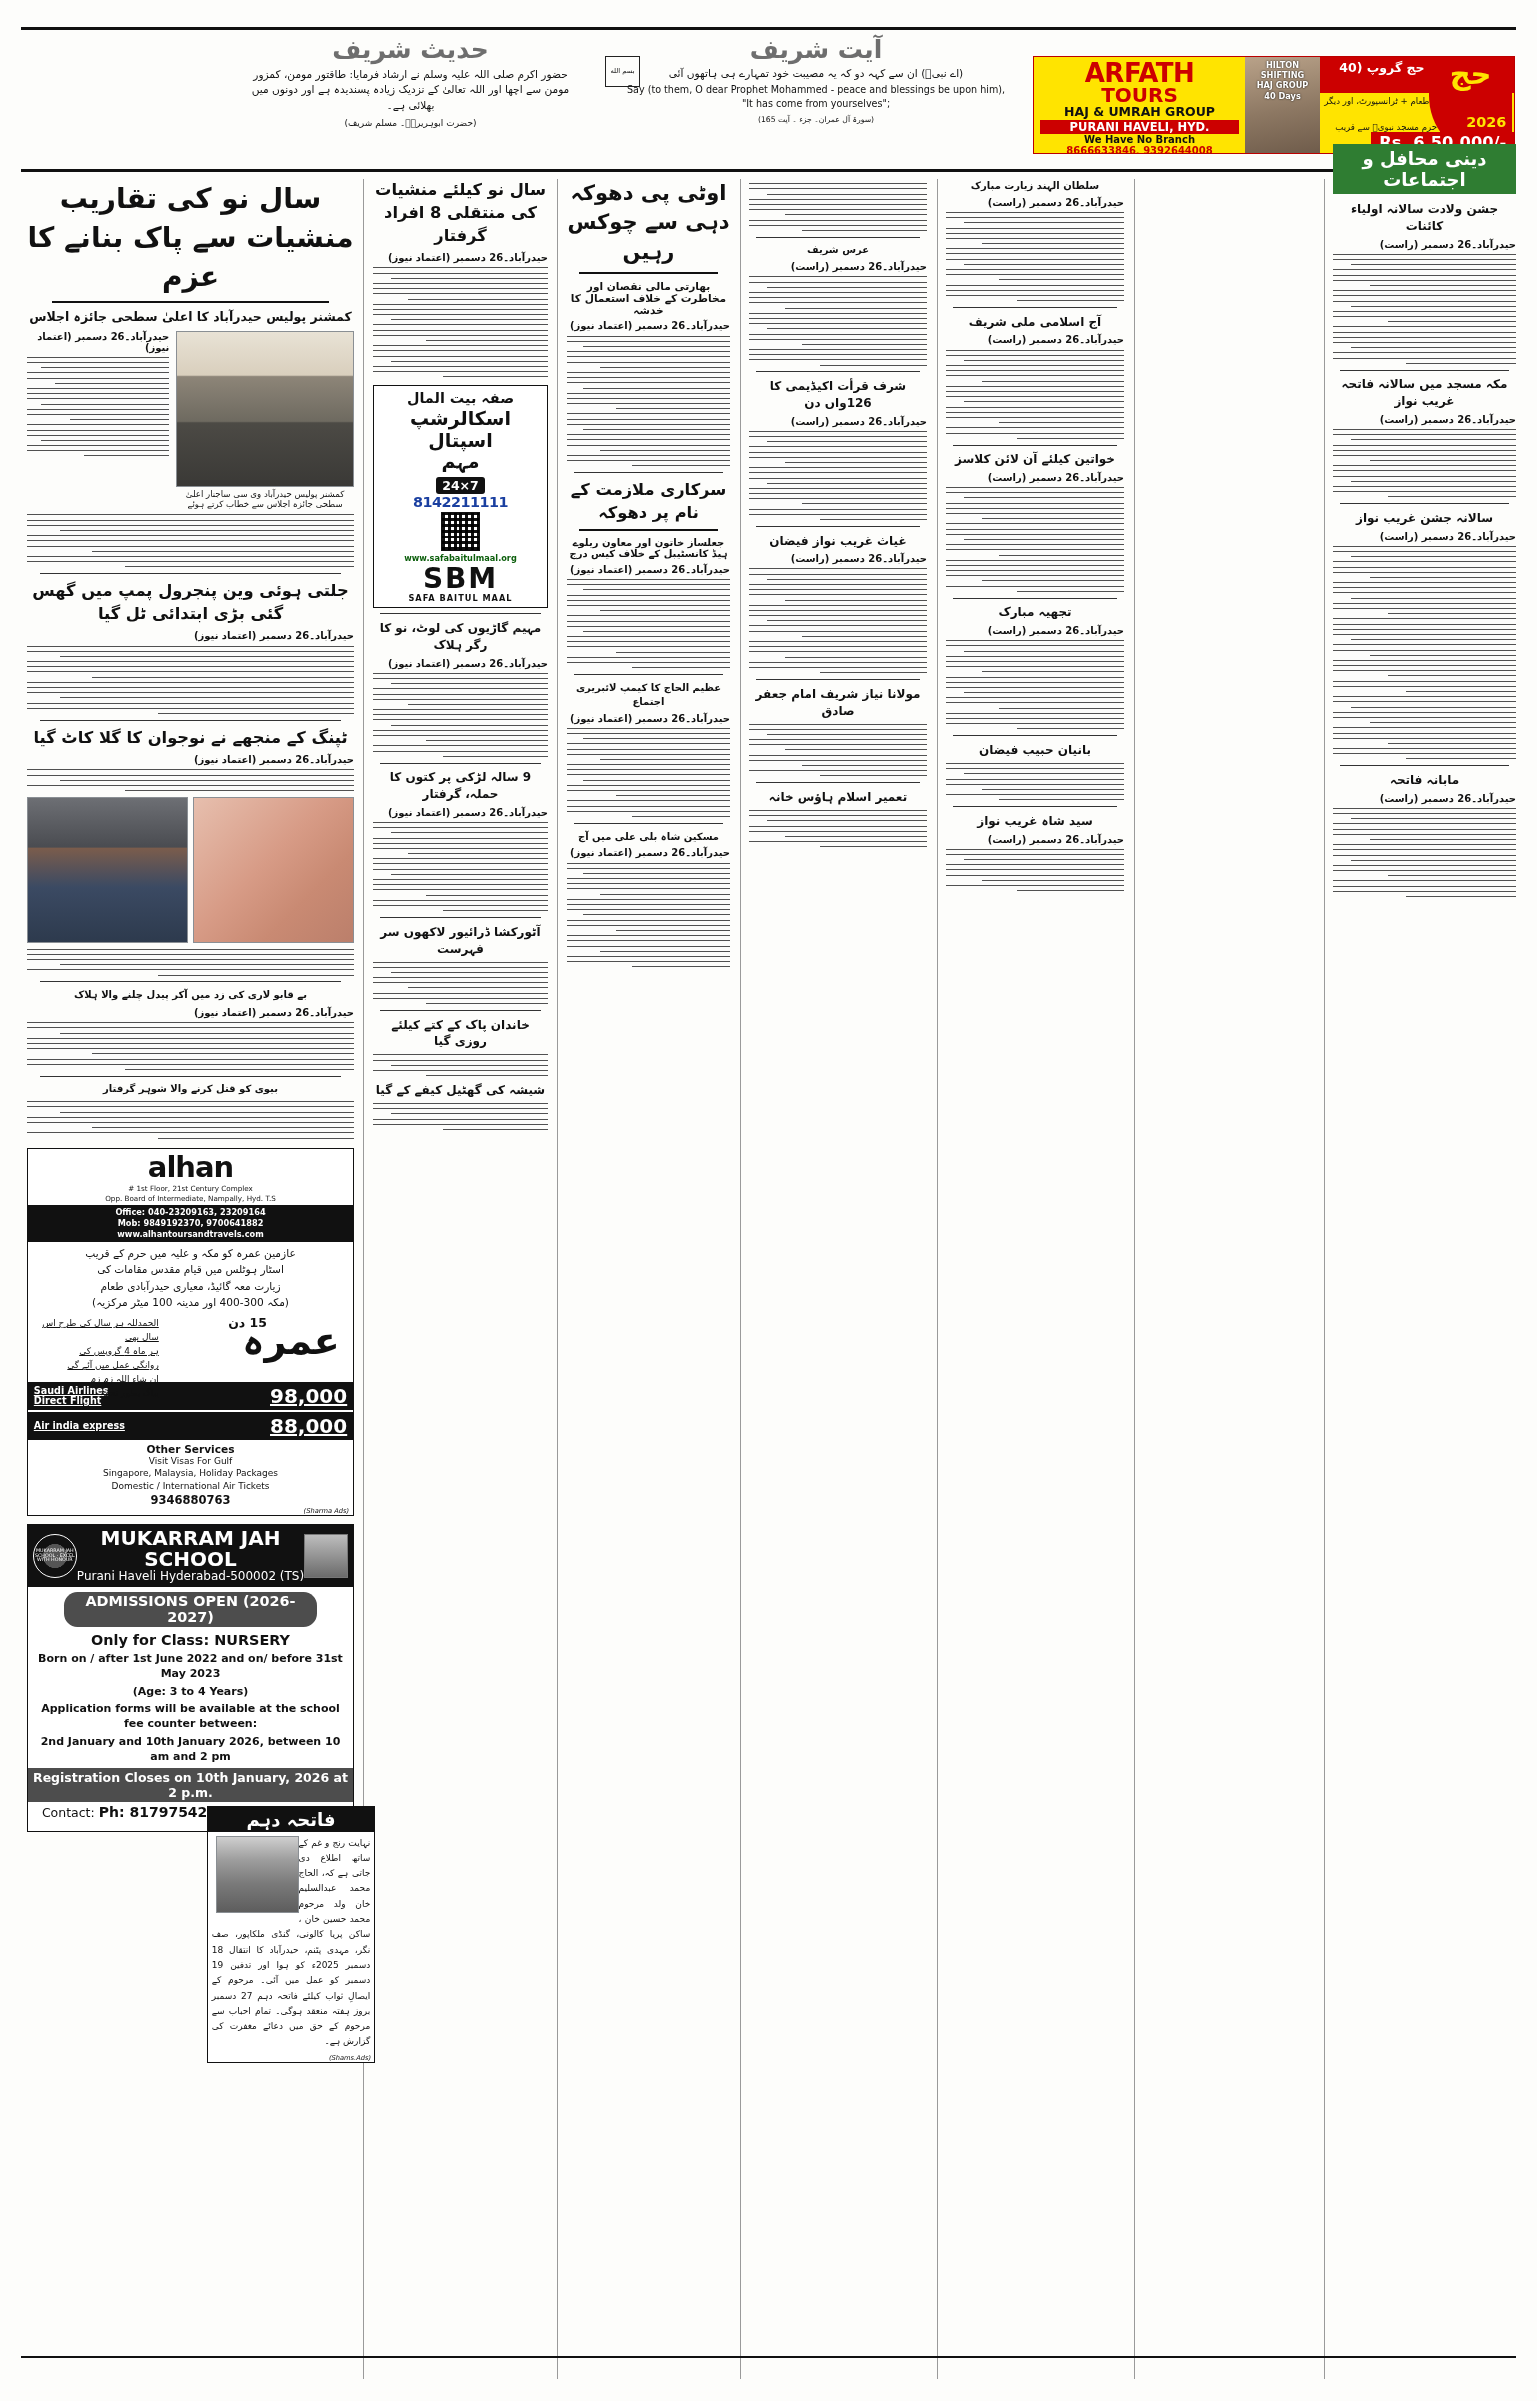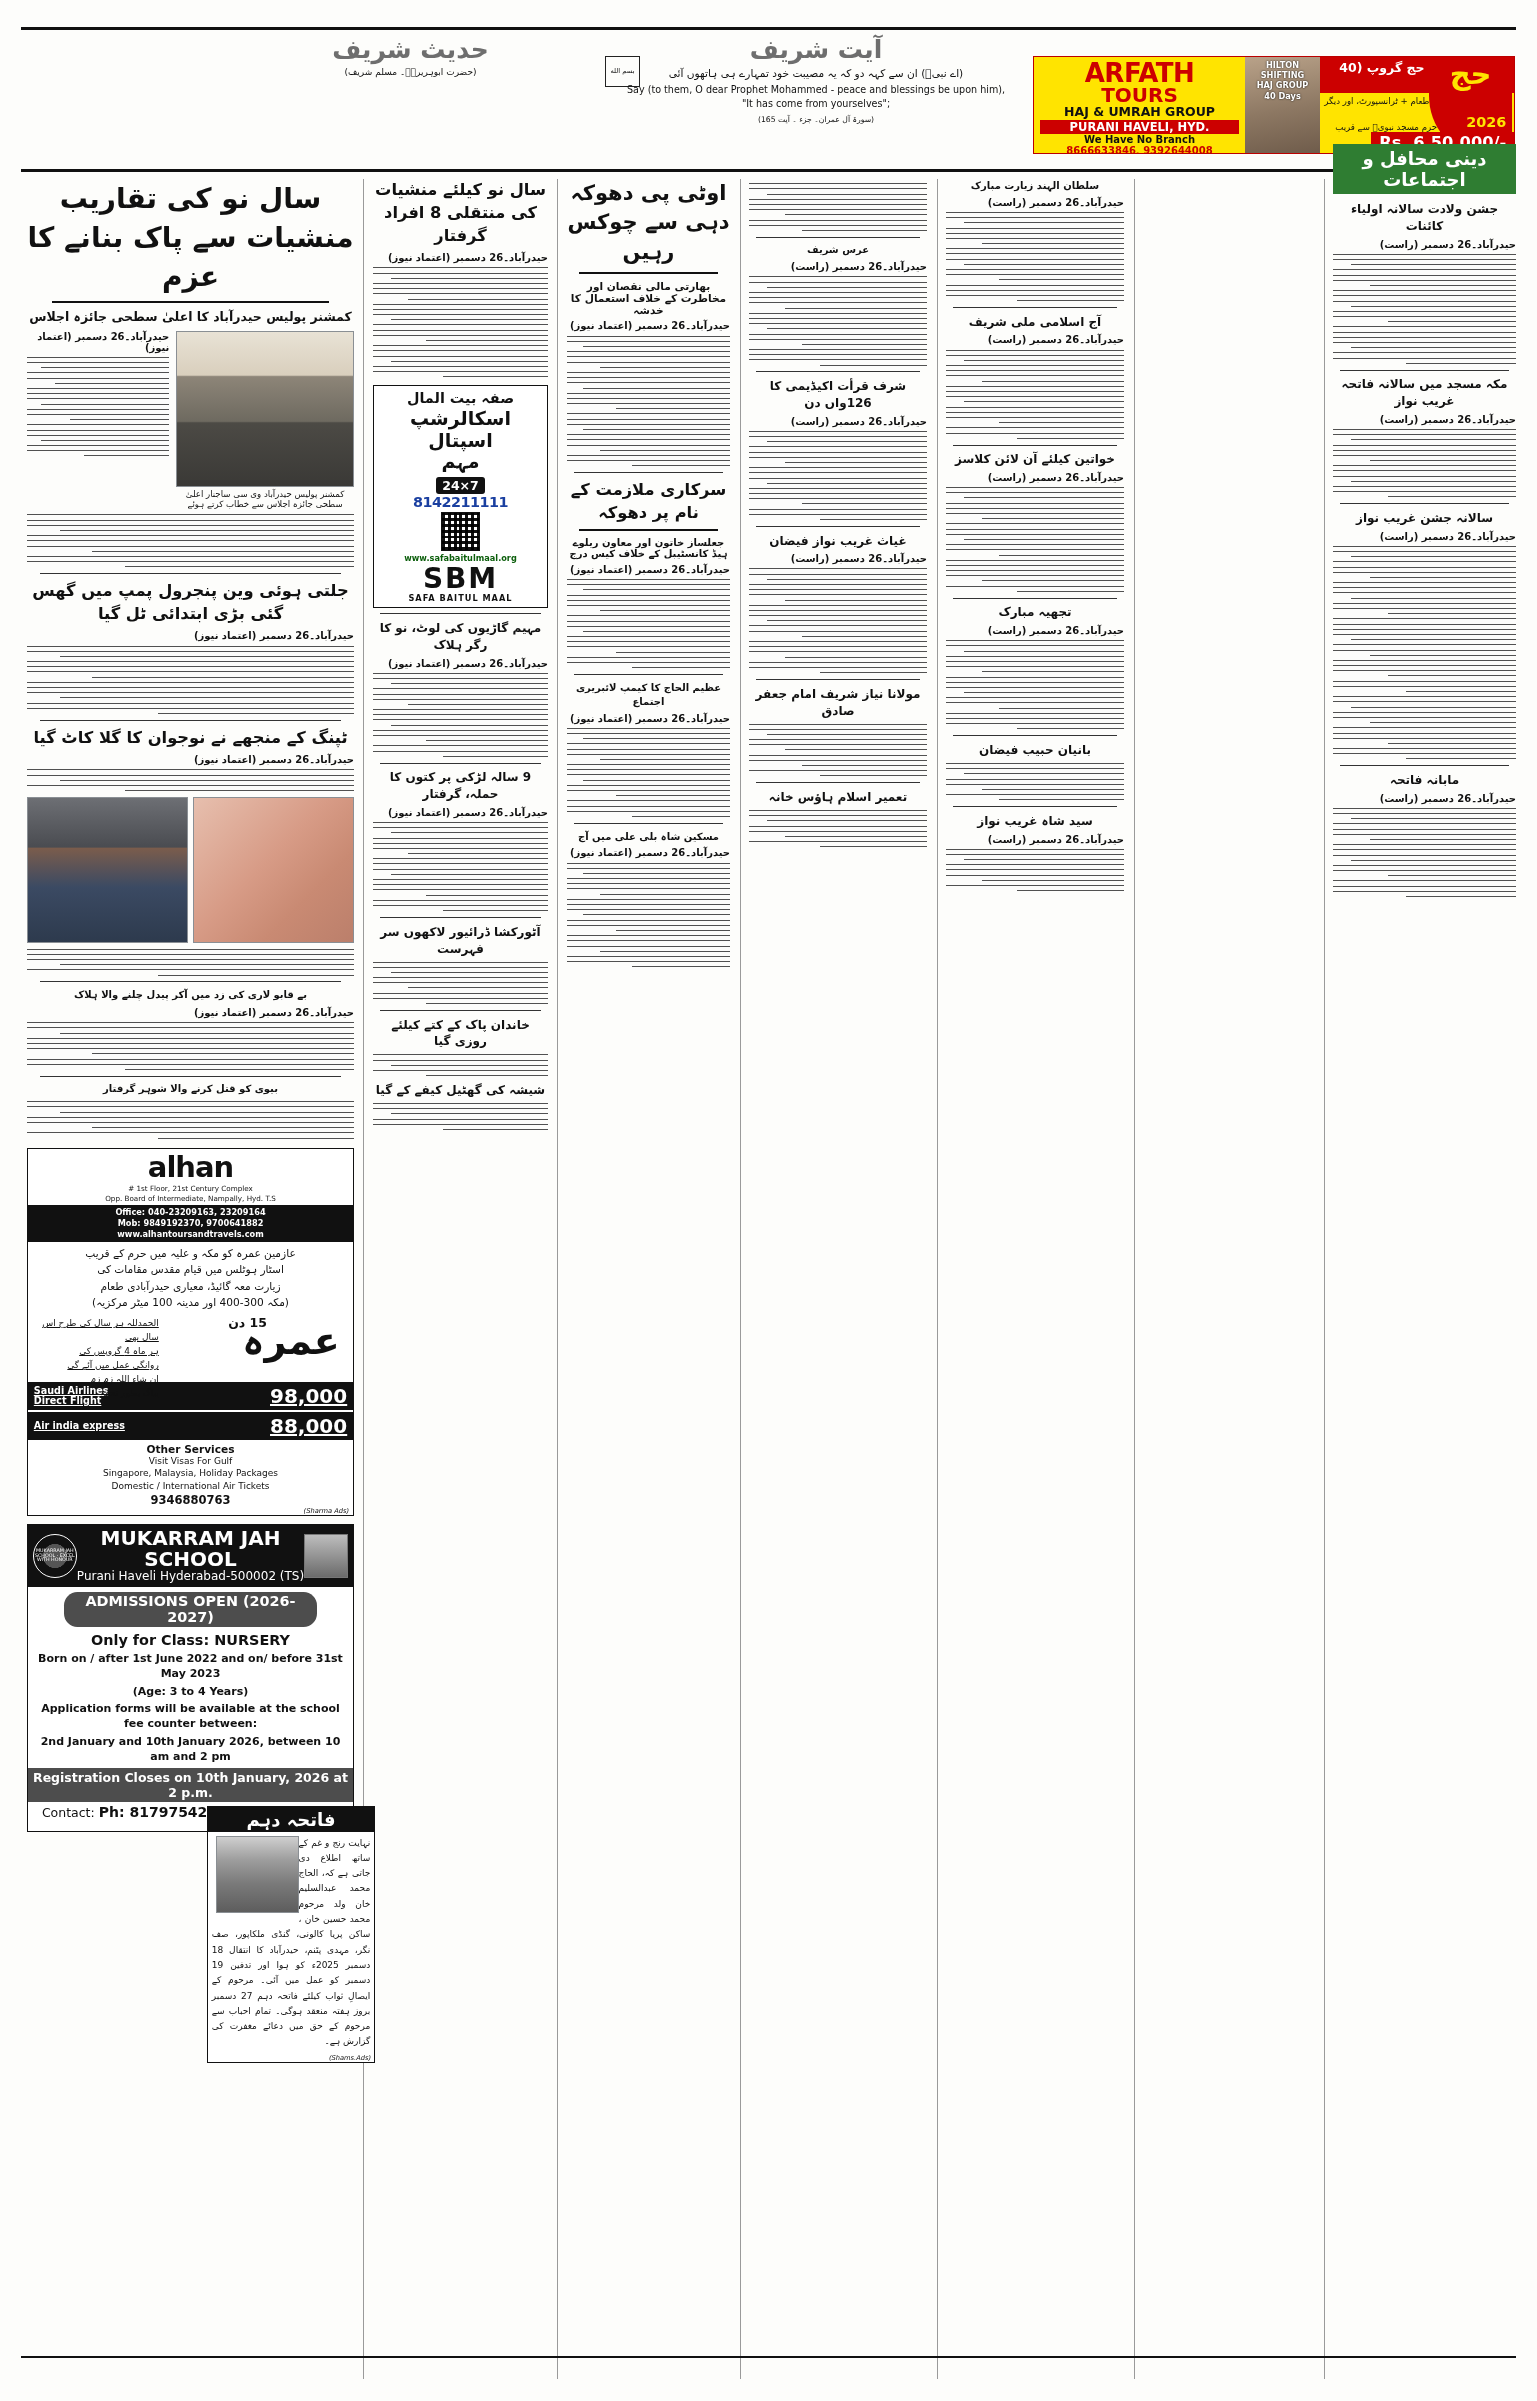--- a/index.html
+++ b/index.html
@@ -162,20 +162,21 @@
 <body>
 
 <div class="page">
 
   <div id="masthead">
     <div class="topline"></div>
 
 
     <div class="mast-hadees rtl">
       <div class="ttl">حدیث شریف</div>
+      <div class="txt">حضور اکرم صلی اللہ علیہ وسلم نے ارشاد فرمایا: طاقتور مومن، کمزور مومن سے اچھا اور اللہ تعالیٰ کے نزدیک زیادہ پسندیدہ ہے اور دونوں میں بھلائی ہے۔</div>
       <div class="src">(حضرت ابوہریرہؓ۔ مسلم شریف)</div>
     </div>
 
     <div class="mast-bismillah rtl">بسم الله</div>
 
     <div class="mast-ayat rtl">
       <div class="ttl">آیت شریف</div>
       <div class="txt">(اے نبیؐ) ان سے کہہ دو کہ یہ مصیبت خود تمہارے ہی ہاتھوں آئی</div>
       <div class="eng ltr">Say (to them, O dear Prophet Mohammed - peace and blessings be upon him), "It has come from yourselves";</div>
       <div class="src">(سورۃ آل عمران۔ جزء ۔ آیت 165)</div>

